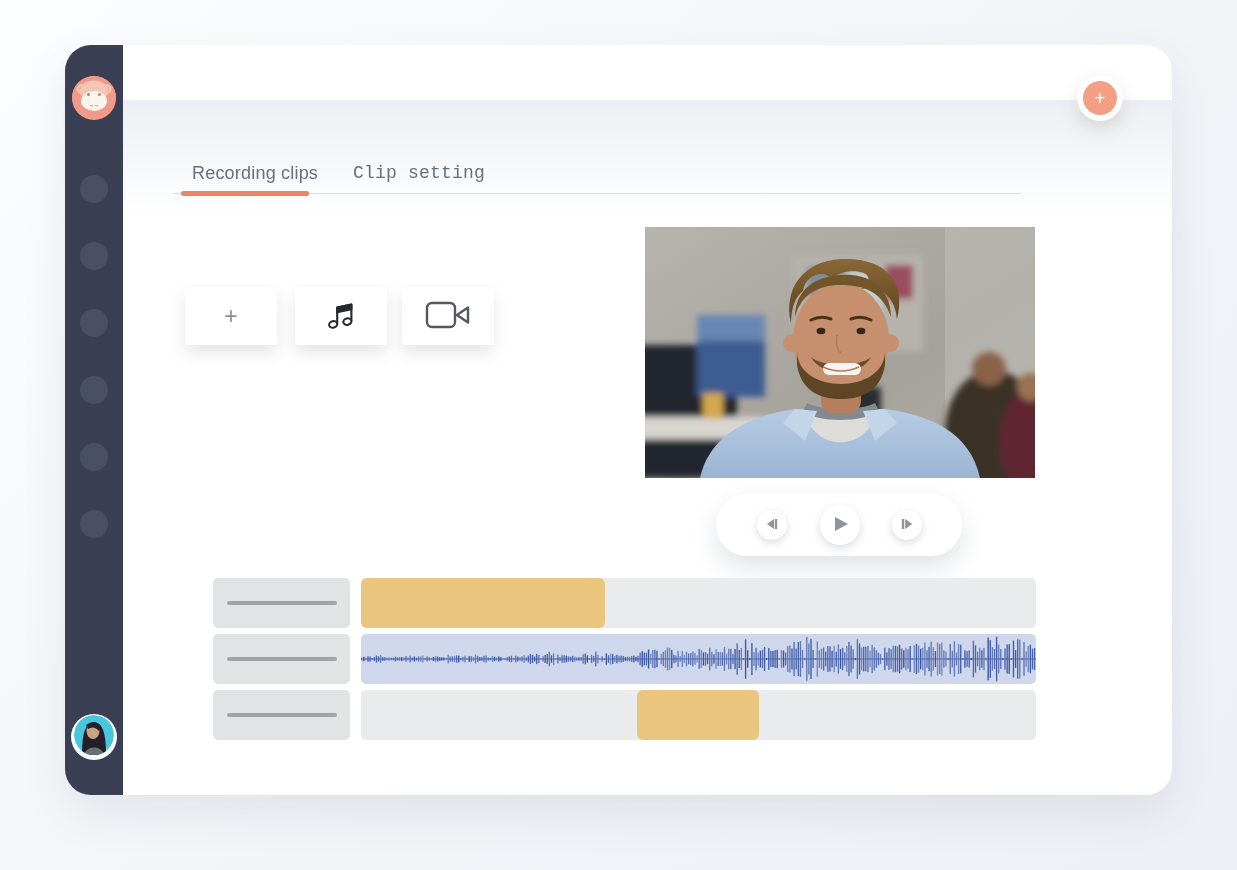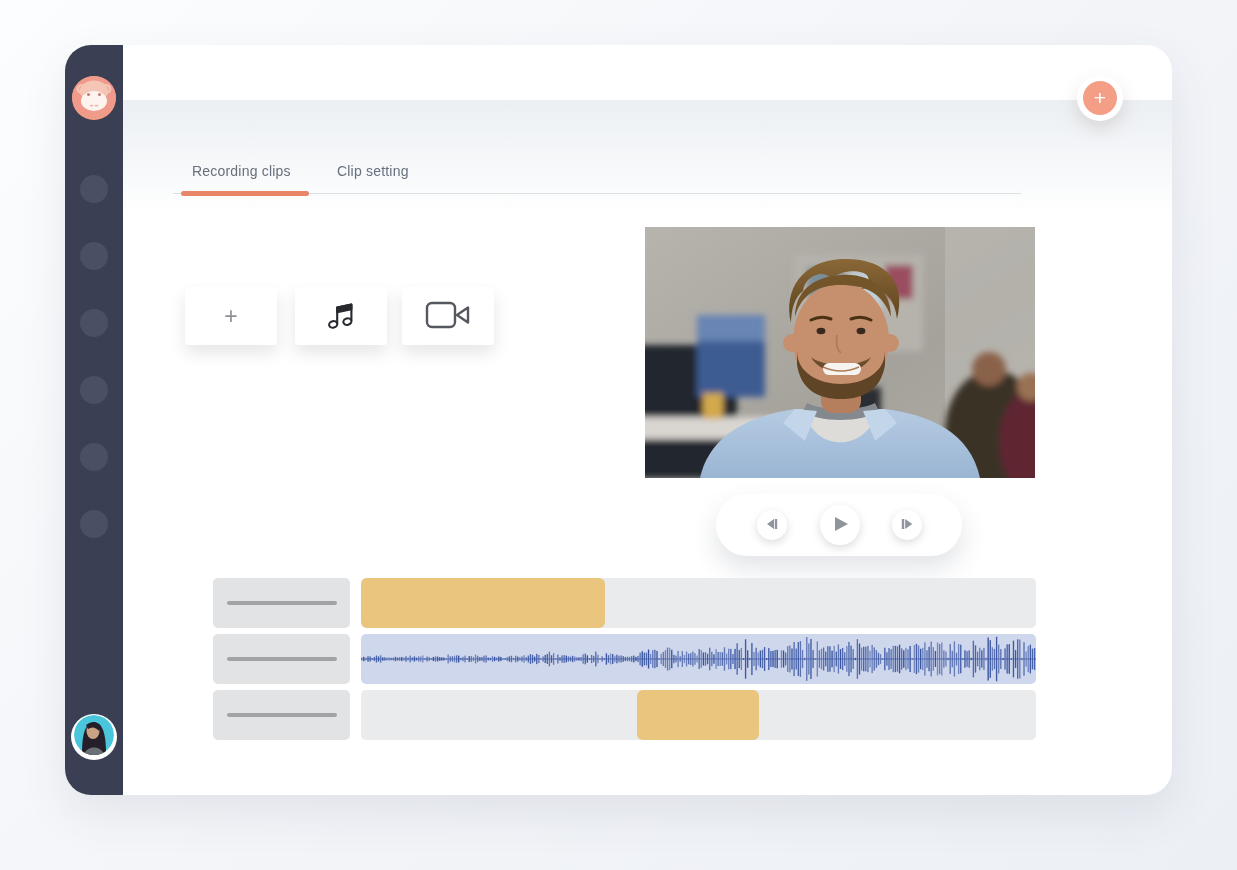--- a/index.html
+++ b/index.html
@@ -55,25 +55,25 @@
   }
   .fab {
     width:34px; height:34px; border-radius:50%; background:var(--accent-soft,#f5a088);
     color:#fff; font-size:21px; font-weight:400; line-height:32px; text-align:center;
     cursor:pointer; border:none;
   }
 
   
   .tabs { position:absolute; left:108px; top:118px; width:848px; height:34px; }
   .tab {
-    position:absolute; top:0; font-size:14px; color:#66707e; letter-spacing:0.2px;
+    position:absolute; top:0; font-size:18px; color:#66707e; letter-spacing:0.2px;
     cursor:pointer; background:none; border:none; font-family:inherit;
   }
   .tab-recording { left:19px; }
-  .tab-setting { left:164px; }
+  .tab-setting { left:180px;font-family:Liberation Mono, monospace; }
   .tab-divider {
     position:absolute; left:0; top:30px; width:848px; height:1px; background:#dcdfe3;
   }
   .tab-underline {
     position:absolute; left:8px; top:28px; width:128px; height:5px; border-radius:3px;
     background:var(--accent,#e98568);
   }
 
   
   .tool-card {

